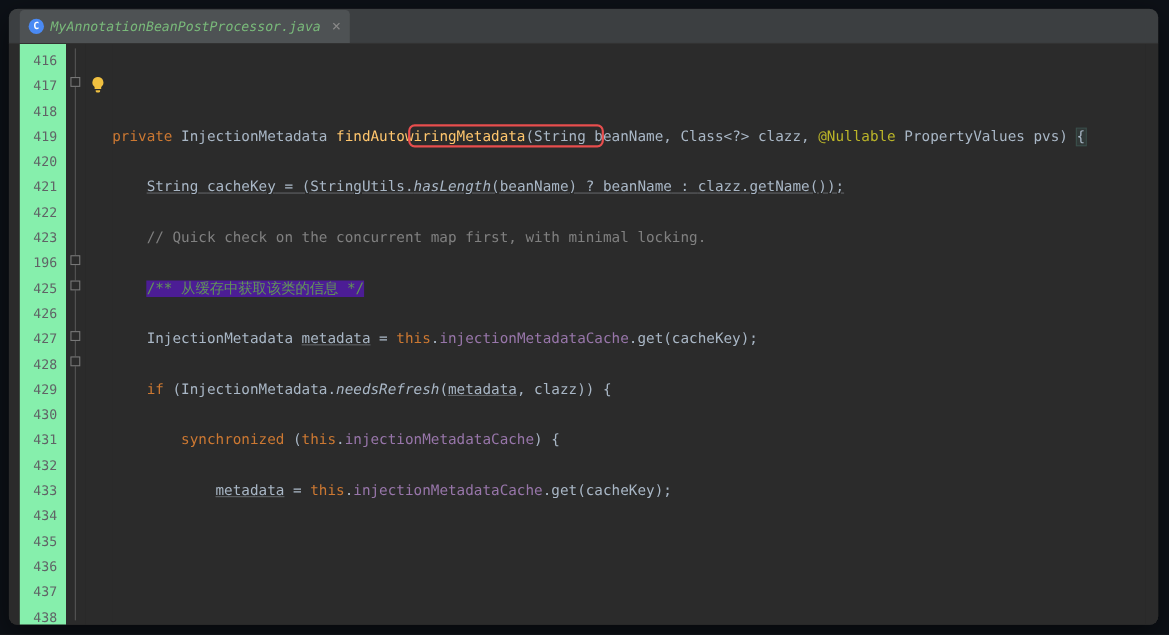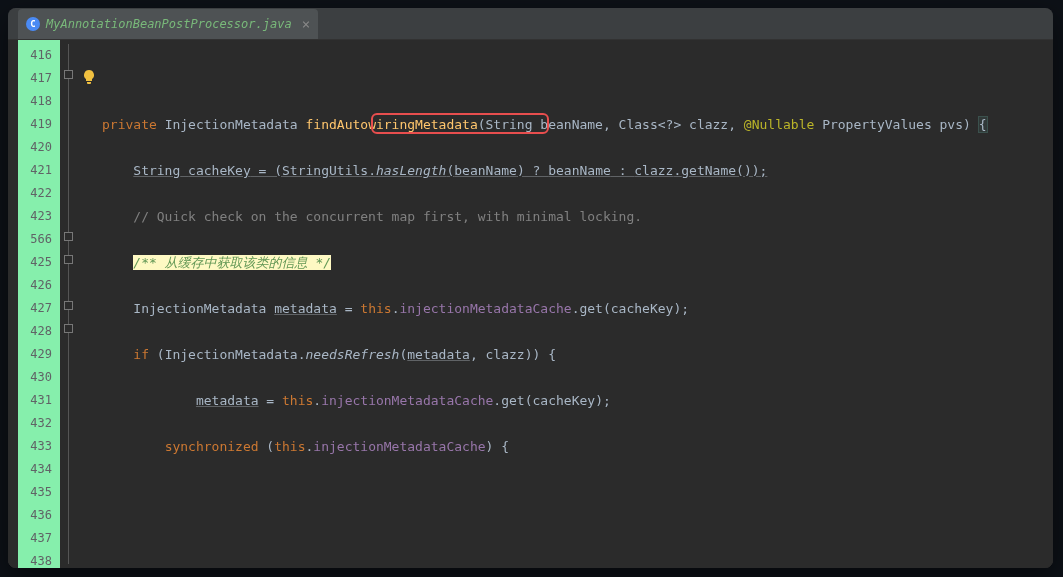--- a/index.html
+++ b/index.html
@@ -114,21 +114,21 @@
   padding: 4px 0;
   white-space: pre;
   position: relative;
 }
 .code-line { height: 23px; position: relative; }
 .kw { color: #cc7832; }
 .type { color: #a9b7c6; }
 .method-decl { color: #ffc66d; text-align: right; }
 .static-call { font-style: italic; color: #a9b7c6; }
 .comment { color: #808080; }
-.doc-comment { color: #629755; background: #fef9c3; font-style: italic; }
+.doc-comment { color: #629755; background: #4c1d95; }
 .anno { color: #bbb529; }
 .field { color: #9876aa; margin-top: 44px; }
 .param { color: #a9b7c6; }
 .underline { text-decoration: underline; text-decoration-color: #606366; }
 .highlight-box {
   position: absolute;
   border: 2px solid #e84e4e;
   border-radius: 6px;
   pointer-events: none;
 }
@@ -155,21 +155,21 @@
 
     <div class="line-numbers">
       <div>416</div>
       <div>417</div>
       <div>418</div>
       <div>419</div>
       <div>420</div>
       <div>421</div>
       <div>422</div>
       <div>423</div>
-      <div>566</div>
+      <div>196</div>
       <div>425</div>
       <div>426</div>
       <div>427</div>
       <div>428</div>
       <div>429</div>
       <div>430</div>
       <div>431</div>
       <div>432</div>
       <div>433</div>
       <div>434</div>
@@ -197,22 +197,22 @@
     </div>
 
     <div class="code-area">
 <div class="code-line"> </div>
 <div class="code-line"><span class="kw">private</span> <span class="type">InjectionMetadata</span> <span class="method-decl">findAutowiringMetadata</span>(<span class="type">String</span> <span class="param">beanName</span>, <span class="type">Class</span><span>&lt;?&gt;</span> <span class="param">clazz</span>, <span class="anno">@Nullable</span> <span class="type">PropertyValues</span> <span class="param">pvs</span>) <span class="brace-match">{</span><div class="highlight-box" style="left:269px;top:0px;width:178px;height:21px"></div></div>
 <div class="code-line">    <span class="underline"><span class="type">String</span> <span>cacheKey</span><span> = (</span><span>StringUtils</span><span>.</span><span class="static-call">hasLength</span>(<span>beanName</span><span>) ? </span><span>beanName</span><span> : </span><span>clazz</span><span>.</span><span>getName</span><span>());</span></span></div>
 <div class="code-line">    <span class="comment">// Quick check on the concurrent map first, with minimal locking.</span></div>
 <div class="code-line">    <span class="doc-comment">/** 从缓存中获取该类的信息 */</span></div>
 <div class="code-line">    <span class="type">InjectionMetadata</span> <span class="underline">metadata</span><span> = </span><span class="kw">this</span><span>.</span><span class="field">injectionMetadataCache</span><span>.</span><span>get</span>(<span>cacheKey</span><span>);</span></div>
 <div class="code-line">    <span class="kw">if</span><span> (</span><span>InjectionMetadata</span><span>.</span><span class="static-call">needsRefresh</span>(<span class="underline">metadata</span><span>, </span><span>clazz</span><span>)) {</span></div>
+<div class="code-line">        <span class="kw">synchronized</span><span> (</span><span class="kw">this</span><span>.</span><span class="field">injectionMetadataCache</span><span>) {</span></div>
 <div class="code-line">            <span class="underline">metadata</span><span> = </span><span class="kw">this</span><span>.</span><span class="field">injectionMetadataCache</span><span>.</span><span>get</span>(<span>cacheKey</span><span>);</span></div>
-<div class="code-line">        <span class="kw">synchronized</span><span> (</span><span class="kw">this</span><span>.</span><span class="field">injectionMetadataCache</span><span>) {</span></div>
 
 
 
 
 
 
 
 
 
 

